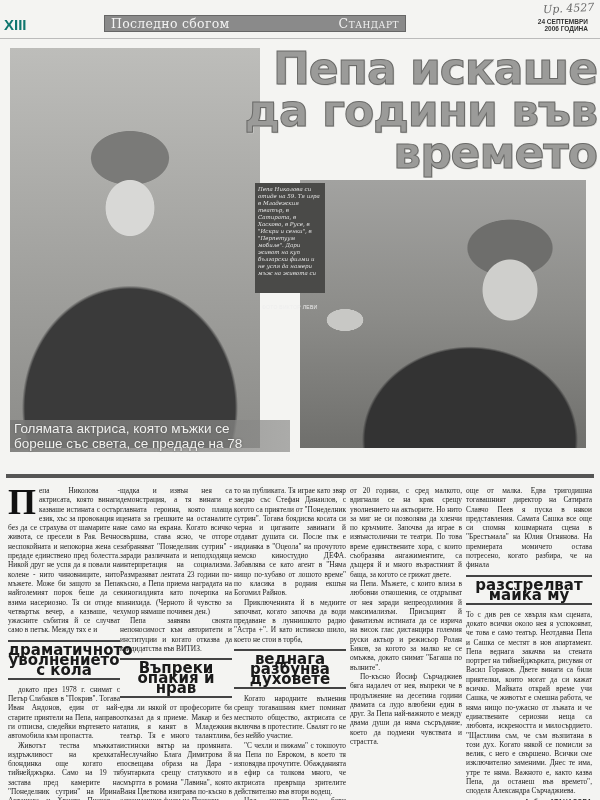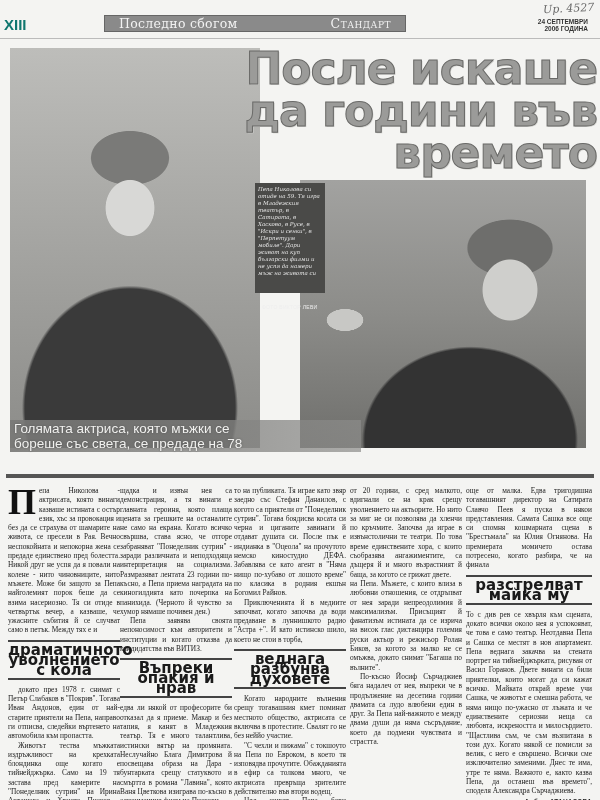--- a/index.html
+++ b/index.html
@@ -2,21 +2,21 @@
 <html><head>
 <meta charset="utf-8">
 <style>
   * { margin:0; padding:0; box-sizing:border-box; }
   html, body { width:600px; height:800px; background:#f4f4f2; overflow:hidden; }
   body { position:relative; font-family:"DejaVu Serif", serif; color:#1e1e1e; }
 
   .handnote { position:absolute; top:2px; right:6px; font-family:"DejaVu Serif", serif; font-style:italic; font-size:11px; color:#6a6a6a; transform:rotate(-3deg); }
 
   .pagenum { position:absolute; left:4px; top:16px; font-family:"Liberation Sans", sans-serif; font-weight:bold; font-size:15px; color:#0f766e; }
-  .sectionbar { position:absolute; left:104px; top:15px; width:302px; height:17px; background:#8a8a8a; border:1px solid #666; display:flex; align-items:flex-start; justify-content:space-between; padding:0 14px; color:#f2f2f2; font-family:"DejaVu Serif", serif; font-size:12.5px; }
+  .sectionbar { position:absolute; left:104px; top:15px; width:302px; height:17px; background:#8a8a8a; border:1px solid #666; display:flex; align-items:flex-start; justify-content:space-between; padding:0 6px; color:#f2f2f2; font-family:"DejaVu Serif", serif; font-size:12.5px; }
   .sectionbar .sec-left { letter-spacing:0.3px; }
   .sectionbar .sec-right { font-variant:small-caps; letter-spacing:0.5px; }
   .dateline { position:absolute; right:12px; top:18px; text-align:right; font-family:"Liberation Sans", sans-serif; font-weight:bold; font-size:6.5px; line-height:7px; color:#333; }
   .toprule { position:absolute; left:0; right:0; top:38px; height:1px; background:#bbb; }
 
   .photo { position:absolute; overflow:hidden; }
   .photo-left { left:10px; top:48px; width:250px; height:400px; background:
       radial-gradient(ellipse 40px 46px at 120px 160px, #d8d8d6 0 60%, transparent 62%),
       radial-gradient(ellipse 55px 38px at 120px 110px, #7a7a78 0 70%, transparent 72%),
       radial-gradient(ellipse 150px 170px at 120px 360px, #3a3a3a 0 70%, transparent 72%),
@@ -26,21 +26,21 @@
       radial-gradient(ellipse 60px 40px at 210px 68px, #6e6e6c 0 70%, transparent 72%),
       radial-gradient(ellipse 150px 130px at 170px 260px, #333 0 70%, transparent 72%),
       radial-gradient(ellipse 30px 18px at 45px 140px, #c8c8c5 0 60%, transparent 62%),
       linear-gradient(180deg, #a2a2a0 0%, #8c8c89 50%, #6f6f6c 100%); }
   .photo-caption-box { position:absolute; left:255px; top:183px; width:70px; height:110px; background:#4a4a48; color:#e6e6e6; font-family:"DejaVu Serif", serif; font-style:italic; font-size:5.5px; line-height:7px; padding:3px; }
   .photo-credit { position:absolute; left:262px; top:304px; font-family:"Liberation Sans", sans-serif; font-size:5px; color:#eee; letter-spacing:0.3px; }
 
   .headline { position:absolute; left:222px; top:48px; width:375px; text-align:right; font-family:"DejaVu Sans", sans-serif; font-weight:bold; font-size:44px; line-height:42px; color:#9b9b99; letter-spacing:-1px; -webkit-text-stroke:1px #6a6a68; text-shadow:1px 1px 0 #cfcfcc; }
   .headline .hl-line { display:block; white-space:nowrap; }
 
-  .photo-overline { position:absolute; left:10px; top:420px; width:351px; font-family:"Liberation Sans", sans-serif; font-size:13.5px; line-height:15px; color:#f1f1ef; text-shadow:0 0 2px #555; background:linear-gradient(90deg, rgba(120,120,118,0.9), rgba(140,140,138,0.7)); padding:1px 4px; }
+  .photo-overline { position:absolute; left:10px; top:420px; width:280px; font-family:"Liberation Sans", sans-serif; font-size:13.5px; line-height:15px; color:#f1f1ef; text-shadow:0 0 2px #555; background:linear-gradient(90deg, rgba(120,120,118,0.9), rgba(140,140,138,0.7)); padding:1px 4px; }
 
   .bottomrule { position:absolute; left:6px; right:6px; top:474px; height:4px; background:#555; }
 
   .col { position:absolute; top:486px; font-family:"Liberation Serif", serif; font-size:7.4px; line-height:9.3px; text-align:justify; color:#222; }
   .col p { text-indent:10px; }
   .col1 { left:8px; width:112px; }
   .col2 { left:120px; width:112px; }
   .col3 { left:234px; width:112px; }
   .col4 { left:350px; width:112px; }
   .col5 { left:466px; width:126px; }
@@ -63,21 +63,21 @@
 <div class="dateline">
   <div>24 СЕПТЕМВРИ</div>
   <div>2006 ГОДИНА</div>
 </div>
 <div class="toprule"></div>
 
 <div class="photo photo-left"></div>
 <div class="photo photo-right"></div>
 
 <div class="headline">
-  <span class="hl-line">После искаше</span>
+  <span class="hl-line">Пепа искаше</span>
   <span class="hl-line">да години във</span>
   <span class="hl-line">времето</span>
 </div>
 
 <div class="photo-caption-box">Пепа Николова си отиде на 59. Тя игра в Младежкия театър, в Сатирата, в Хасково, в Русе, в "Искри и сенки", в "Перпетуум мобиле". Дари живот на куп български филми и не успя да намери мъж на живота си</div>
 <div class="photo-credit">ФОТО ВИКТОР ЛЕВИ</div>
 
 <div class="photo-overline">
   <div>Голямата актриса, която мъжки се</div>
   <div>бореше със света, се предаде на 78</div>

